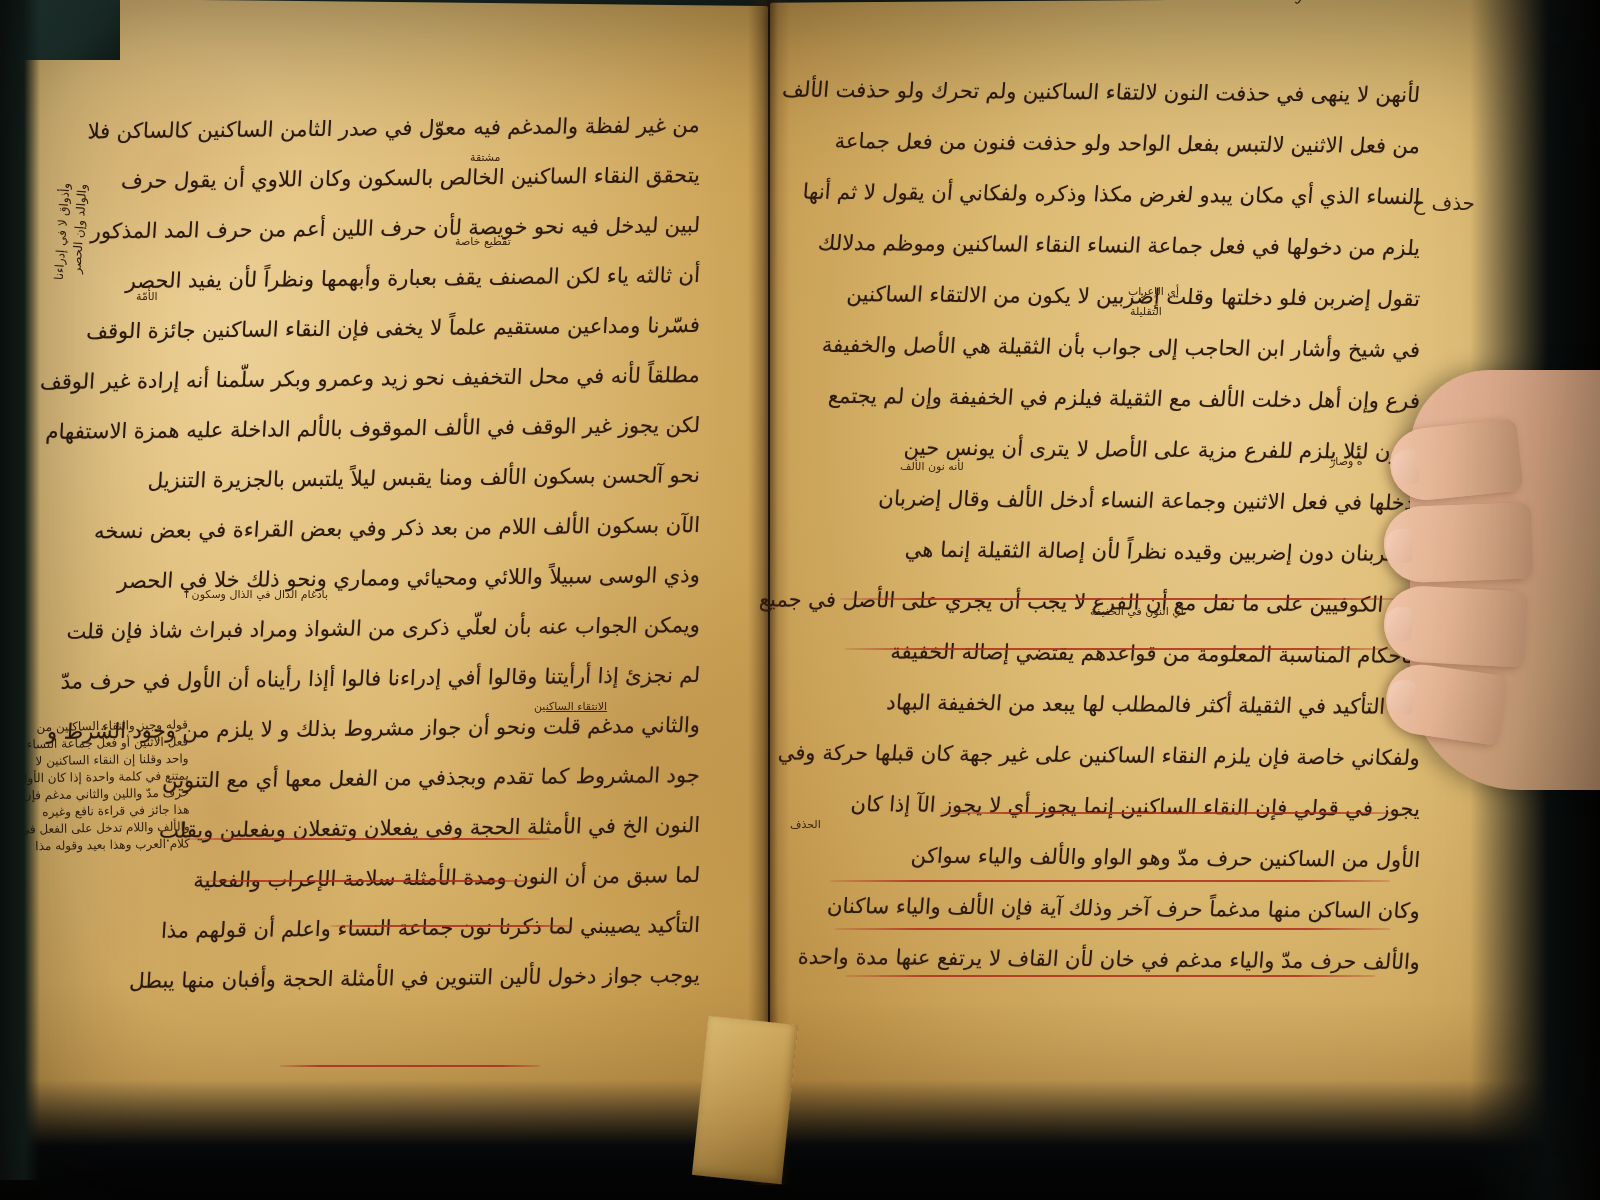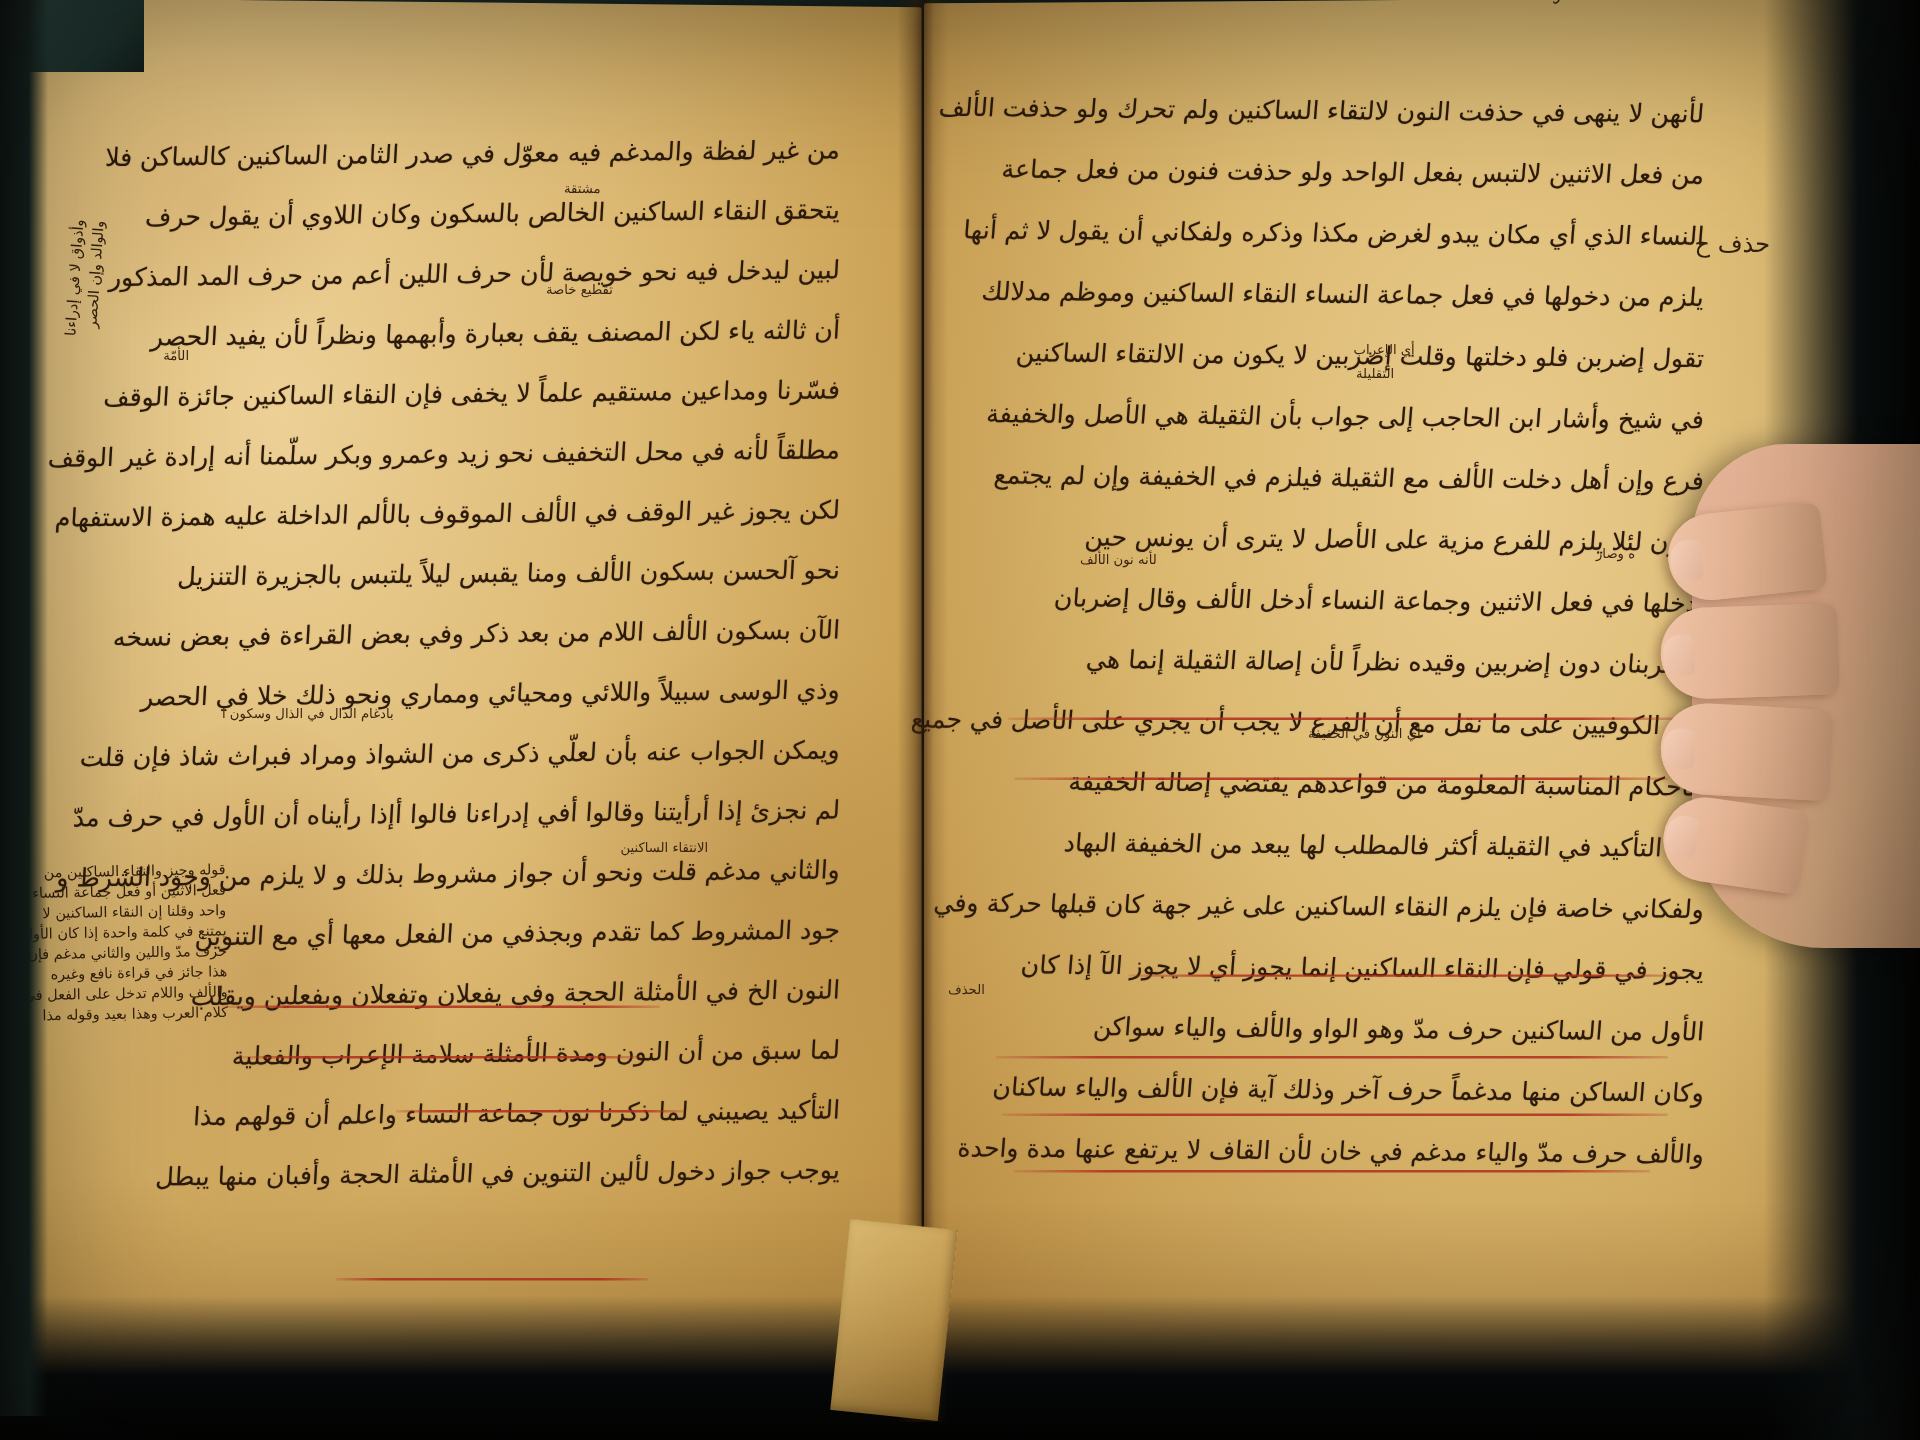--- a/index.html
+++ b/index.html
@@ -300,21 +300,21 @@
     <div class="arabic-line">النون الخ في الأمثلة الحجة وفي يفعلان وتفعلان وبفعلين ويقلب</div>
     <div class="arabic-line">لما سبق من أن النون ومدة الأمثلة سلامة الإعراب والفعلية</div>
     <div class="arabic-line">التأكيد يصيبني لما ذكرنا نون جماعة النساء واعلم أن قولهم مذا</div>
     <div class="arabic-line">يوجب جواز دخول لألين التنوين في الأمثلة الحجة وأفبان منها يبطل</div>
   </div>
 
   <div class="interlinear" style="left:455px; top:235px;">تقطيع خاصة</div>
   <div class="interlinear" style="left:470px; top:132px;margin-top:19px;">مشتقة</div>
   <div class="interlinear" style="left:136px; top:280px;margin-top:10px;">الأمّة</div>
   <div class="interlinear" style="left:185px; top:588px;">بادغام الدال في الذال وسكون ا</div>
-  <div class="interlinear" style="left:517px; top:700px;">الانتقاء الساكنين</div>
+  <div class="interlinear" style="left:534px; top:700px;text-decoration:underline;">الانتقاء الساكنين</div>
 
   <div class="margin-note" id="left-margin-note">قوله وجيز والنقاء الساكنين من فعل الاثنين أو فعل جماعة النساء أو واحد وقلنا إن النقاء الساكنين لا يمتنع في كلمة واحدة إذا كان الأول حرف مدّ واللين والثاني مدغم فإن هذا جائز في قراءة نافع وغيره والألف واللام تدخل على الفعل في كلام العرب وهذا بعيد وقوله مذا</div>
   <div class="margin-note" id="left-margin-note2">وأذواق لا في إدراءنا والوالد وإن الحصر</div>
 
   <div class="rubric" style="left:185px; top:838px; width:365px;"></div>
   <div class="rubric" style="left:200px; top:880px; width:335px;"></div>
   <div class="rubric" style="left:330px; top:925px; width:240px;"></div>
   <div class="rubric" style="left:280px; top:1065px; width:260px;"></div>
 
   <div class="textblock" id="right-text">

